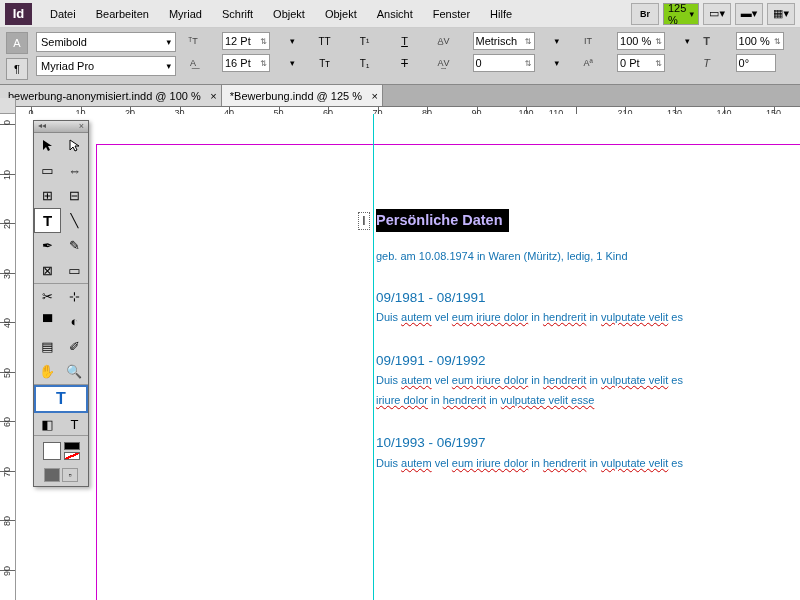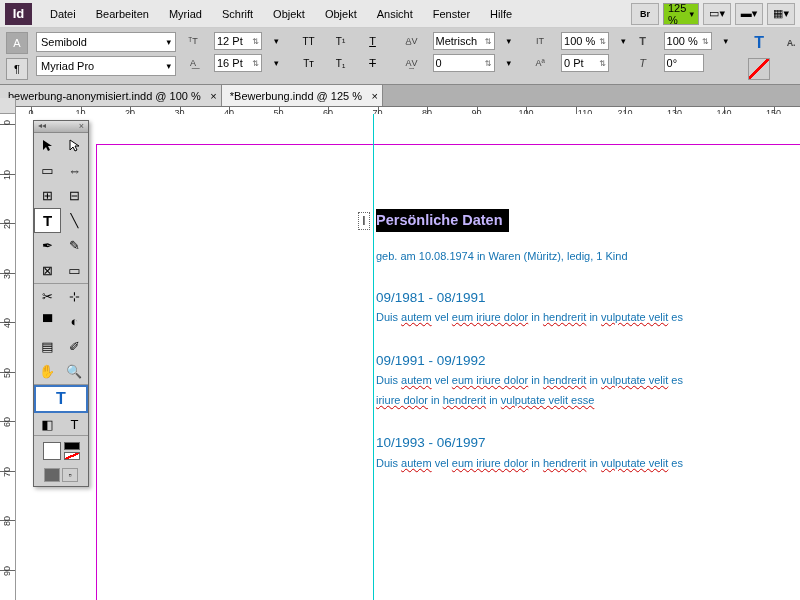--- a/index.html
+++ b/index.html
@@ -6,21 +6,21 @@
 body { background: #f0f0f0; overflow: hidden; width: 800px; height: 600px; }
 .menubar { background: #e8e8e8; height: 28px; display: flex; align-items: center; padding: 0 5px; border-bottom: 1px solid #ccc; }
 .app-icon { width: 27px; height: 22px; background: #4a2847; color: #fff; font-size: 13px; font-weight: bold; text-align: center; line-height: 22px; margin-right: 8px; }
 .menu-item { padding: 8px 10px; cursor: pointer; line-height: 28px; }
 .menu-right { margin-left: auto; display: flex; align-items: center; gap: 4px; }
 .menu-btn { width: 28px; height: 22px; background: #ddd; border: 1px solid #aaa; display: flex; align-items: center; justify-content: center; position: relative; }
 .zoom-select { width: 36px; height: 22px; background: #84cc16; border: 1px solid #999; display: flex; align-items: center; padding: 0 4px; }
 .zoom-select::after { content: "▾"; margin-left: auto; font-size: 9px; }
 .control-panel { background: #cfcfcf; border-bottom: 1px solid #888; padding: 4px 6px; display: flex; gap: 8px; align-items: flex-start; }
 .ctrl-col { display: flex; flex-direction: column; gap: 4px; }
-.ctrl-row { display: flex; align-items: center; gap: 12px; }
+.ctrl-row { display: flex; align-items: center; gap: 20px; }
 .para-icon { width: 22px; height: 22px; background: #ddd; border: 1px solid #999; display: flex; align-items: center; justify-content: center; }
 .font-select { width: 140px; height: 20px; background: #fff; border: 1px solid #999; padding: 0 4px; display: flex; align-items: center; }
 .font-select::after { content: "▾"; margin-left: auto; font-size: 9px; }
 .mini-icon { width: 18px; height: 18px; display: flex; align-items: center; justify-content: center; font-size: 9px; color: #444; }
 .spin-input { width: 48px; height: 18px; background: #fff; border: 1px solid #999; display: flex; align-items: center; padding: 0 2px; position: relative; }
 .spin-input::after { content: "⇅"; position: absolute; right: 2px; font-size: 8px; color: #666; }
 .ctrl-sep { width: 1px; height: 40px; background: #999; margin: 0 2px; }
 .tt-btn { width: 20px; height: 18px; border: 1px solid transparent; display: flex; align-items: center; justify-content: center; font-size: 10px; }
 .rot-input { width: 40px; height: 18px; background: #fff; border: 1px solid #999; display: flex; align-items: center; padding: 0 2px; }
 .big-t { width: 22px; height: 22px; display: flex; align-items: center; justify-content: center; font-size: 16px; font-weight: bold; }
@@ -275,21 +275,21 @@
     <div class="small-tick" style="left: 480.3px;"></div>
     <div class="small-tick" style="left: 490.2px;"></div>
     <div class="small-tick" style="left: 500.1px;"></div>
     <div class="tick" style="left: 510px;"></div>
     <div class="tick-label" style="left: 510px;">100</div>
     <div class="small-tick" style="left: 519.9px;"></div>
     <div class="small-tick" style="left: 529.8px;"></div>
     <div class="small-tick" style="left: 539.7px;"></div>
     <div class="small-tick" style="left: 549.6px;"></div>
     <div class="tick" style="left: 559.5px;"></div>
-    <div class="tick-label" style="left: 569px;">110</div>
+    <div class="tick-label" style="left: 540px;">110</div>
     <div class="small-tick" style="left: 569.4px;"></div>
     <div class="small-tick" style="left: 579.3px;"></div>
     <div class="small-tick" style="left: 589.2px;"></div>
     <div class="small-tick" style="left: 599.1px;"></div>
     <div class="tick" style="left: 609px;"></div>
     <div class="tick-label" style="left: 609px;">210</div>
     <div class="small-tick" style="left: 618.9px;"></div>
     <div class="small-tick" style="left: 628.8px;"></div>
     <div class="small-tick" style="left: 638.7px;"></div>
     <div class="small-tick" style="left: 648.6px;"></div>

